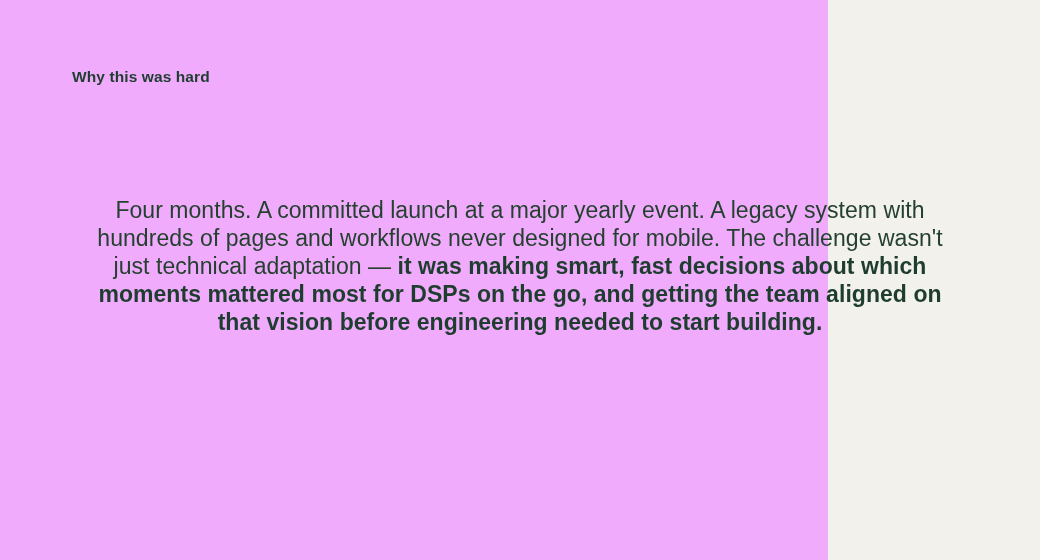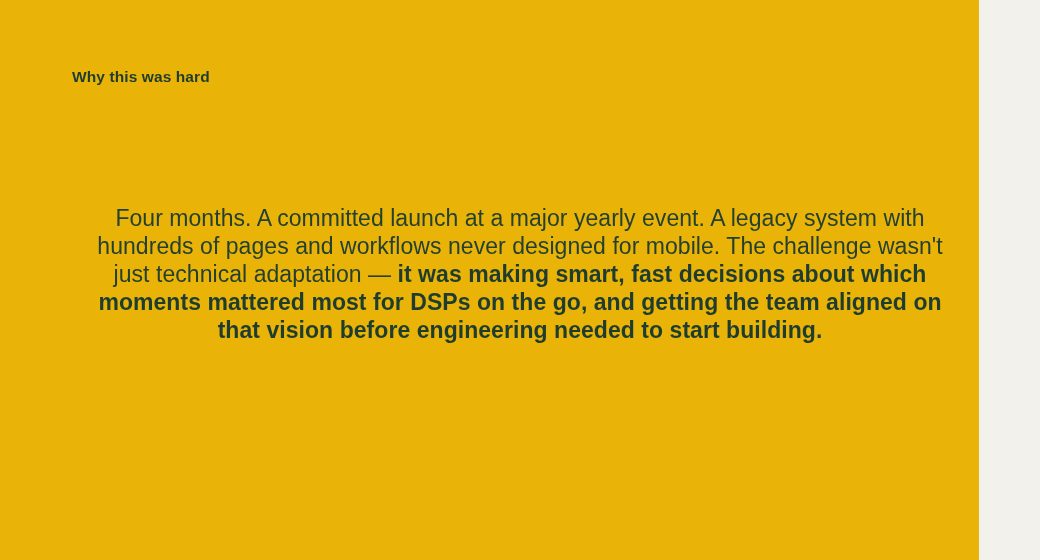--- a/index.html
+++ b/index.html
@@ -8,44 +8,44 @@
   }
   body {
     width: 1040px;
     height: 560px;
     background: #F2F1EC;
     font-family: "Liberation Sans", sans-serif;
     overflow: hidden;
   }
   .slide {
     position: relative;
-    width: 979px;
+    width: 828px;
     height: 560px;
-    background: #eab308;
+    background: #f0abfc;
   }
   .eyebrow {
     position: absolute;
     left: 72px;
     top: 66px;
     font-size: 15.5px;
     font-weight: bold;
     color: #1E3D2F;
     letter-spacing: 0.1px;
     line-height: 22px;
     white-space: nowrap;
   }
   .body-block {
     position: absolute;
     left: 82px;
     top: 196px;
     width: 876px;
     text-align: center;
   }
   .body-copy {
-    margin: 8px;
+    margin: 0;
     font-size: 23px;
     line-height: 28px;
     color: #24402F;
     font-weight: normal;
     letter-spacing: 0.05px;
   }
   .body-copy .emphasis {
     font-weight: bold;
     color: #1E3D2F;
   }

